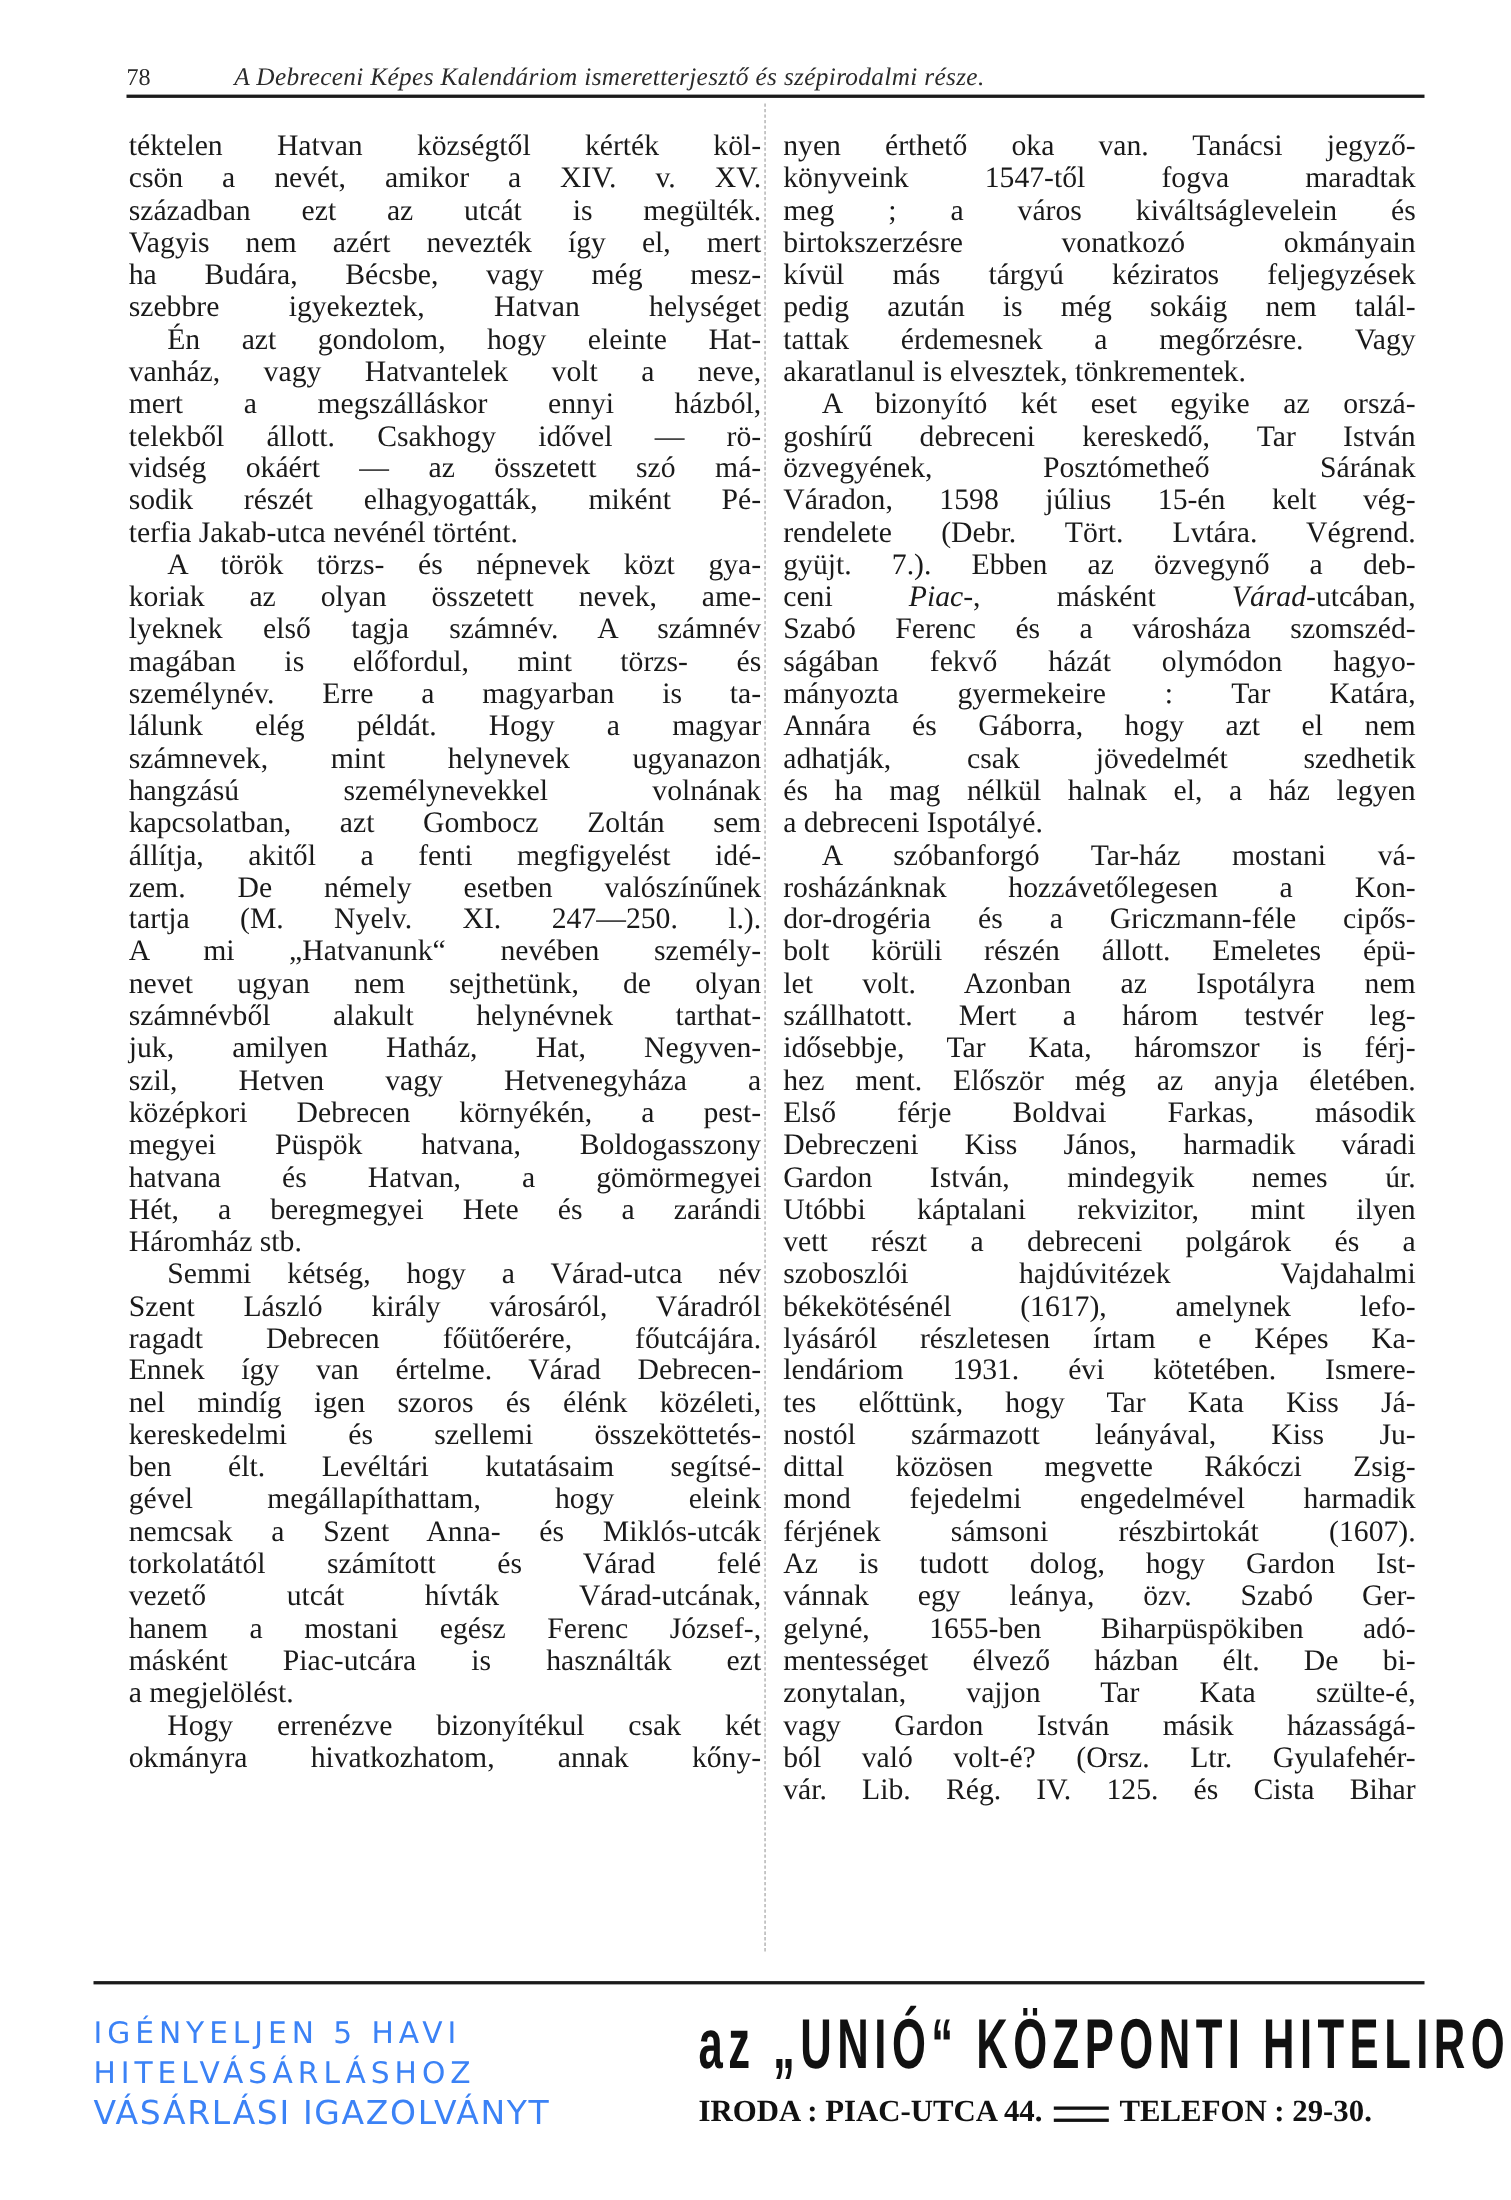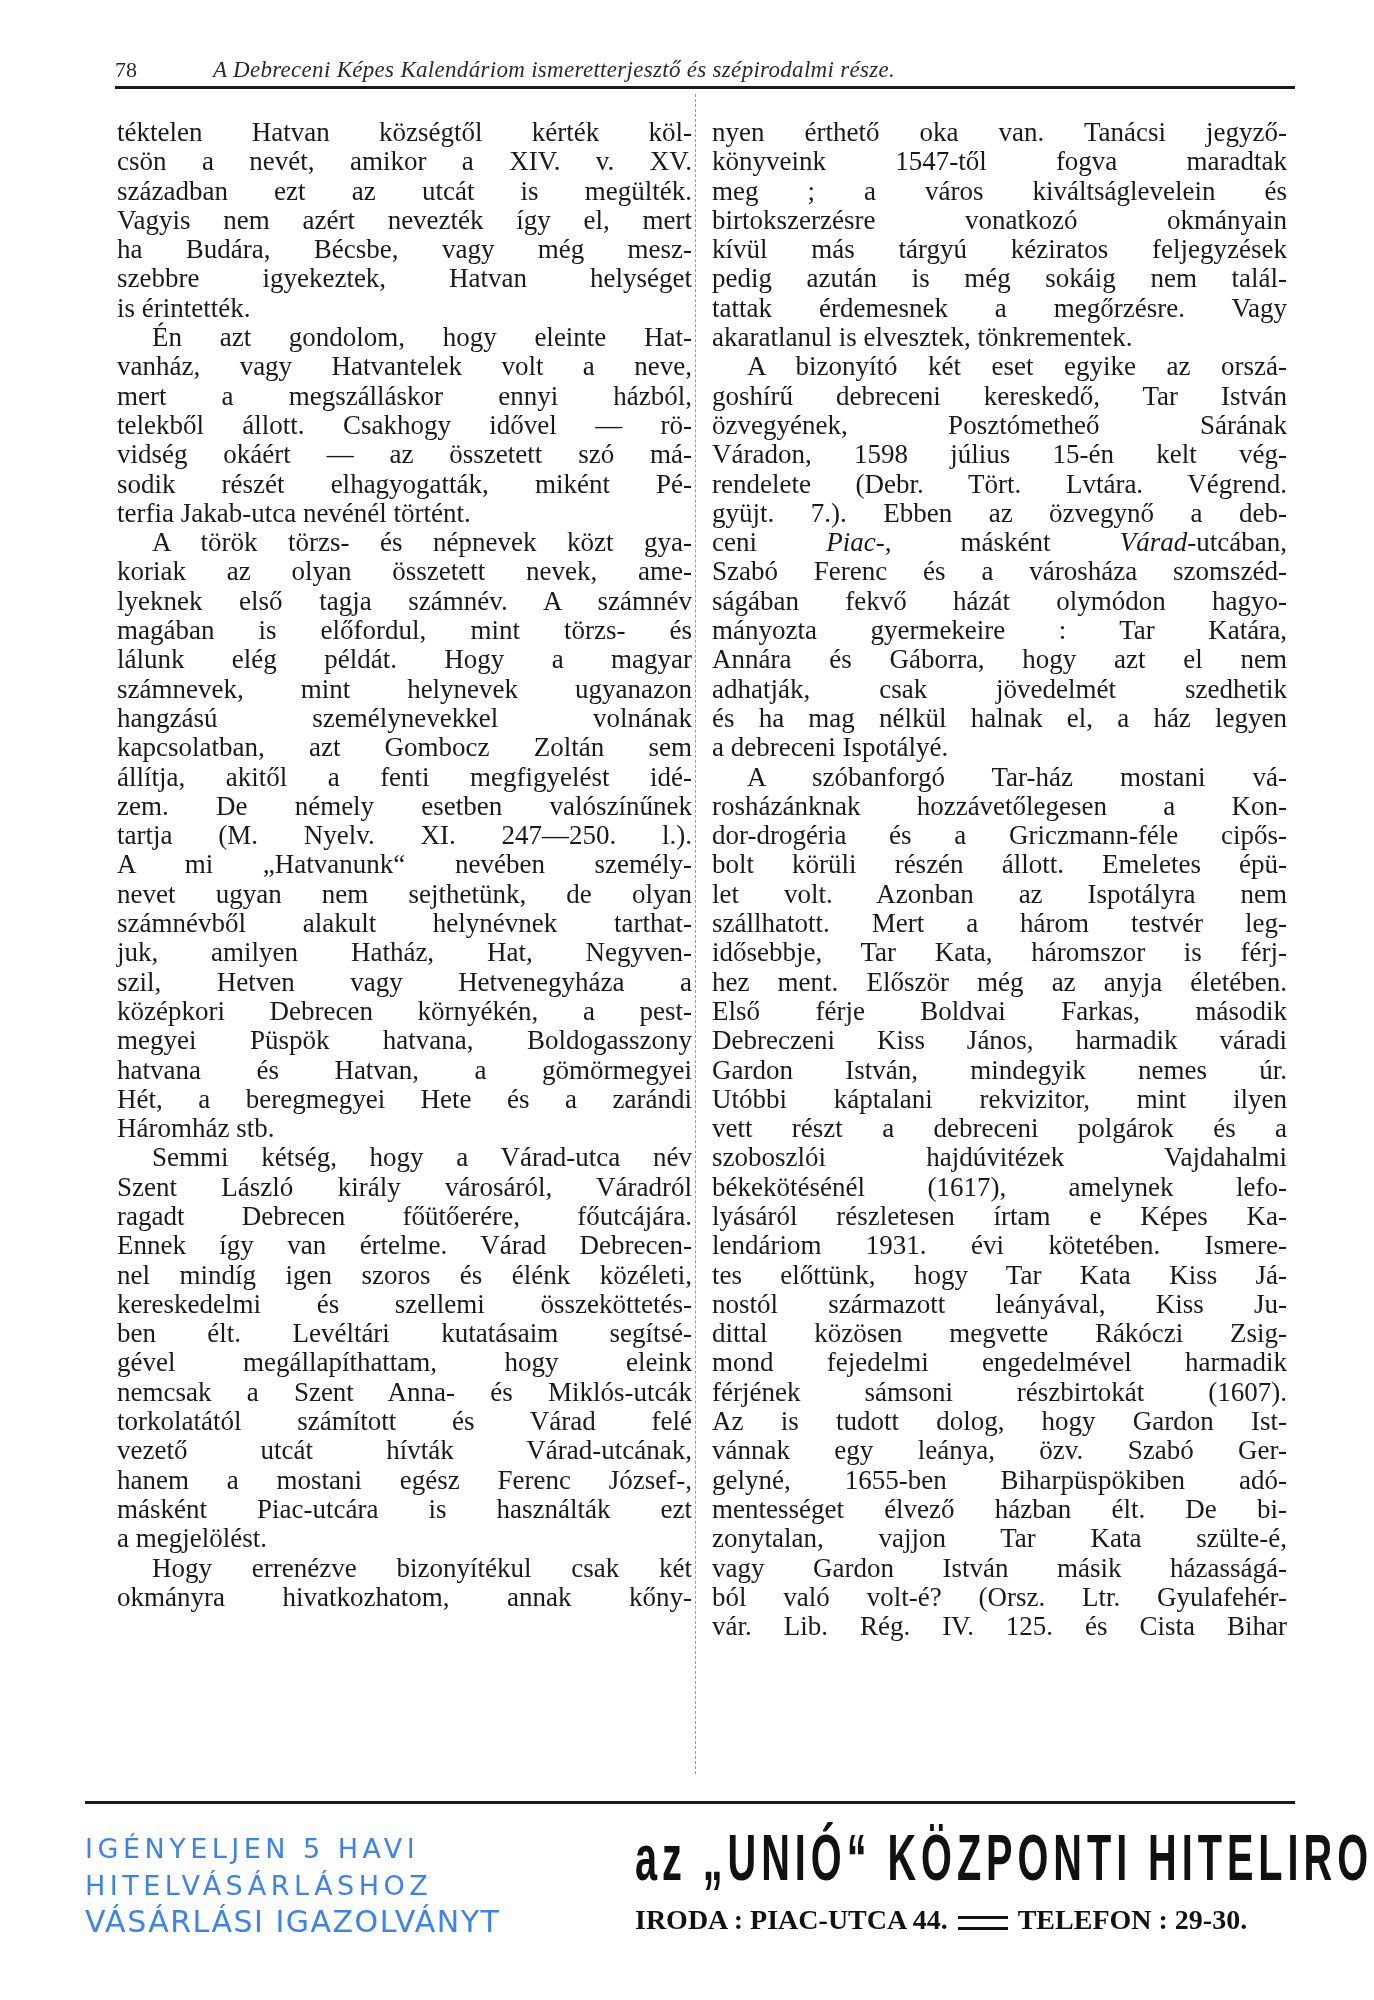--- a/index.html
+++ b/index.html
@@ -37,32 +37,32 @@
 <div class="header-rule"></div>
 <div class="col-divider"></div>
 
 <div class="column col-left" id="col-left">
     <span class="line">téktelen Hatvan községtől kérték köl-</span>
     <span class="line">csön a nevét, amikor a XIV. v. XV.</span>
     <span class="line">században ezt az utcát is megülték.</span>
     <span class="line">Vagyis nem azért nevezték így el, mert</span>
     <span class="line">ha Budára, Bécsbe, vagy még mesz-</span>
     <span class="line">szebbre igyekeztek, Hatvan helységet</span>
-    <span class="line last">is érintették.</span>
     <span class="line indent">Én azt gondolom, hogy eleinte Hat-</span>
     <span class="line">vanház, vagy Hatvantelek volt a neve,</span>
     <span class="line">mert a megszálláskor ennyi házból,</span>
     <span class="line">telekből állott. Csakhogy idővel — rö-</span>
     <span class="line">vidség okáért — az összetett szó má-</span>
     <span class="line">sodik részét elhagyogatták, miként Pé-</span>
     <span class="line last">terfia Jakab-utca nevénél történt.</span>
     <span class="line indent">A török törzs- és népnevek közt gya-</span>
     <span class="line">koriak az olyan összetett nevek, ame-</span>
     <span class="line">lyeknek első tagja számnév. A számnév</span>
     <span class="line">magában is előfordul, mint törzs- és</span>
+    <span class="line">személynév. Erre a magyarban is ta-</span>
     <span class="line">lálunk elég példát. Hogy a magyar</span>
     <span class="line">számnevek, mint helynevek ugyanazon</span>
     <span class="line">hangzású személynevekkel volnának</span>
     <span class="line">kapcsolatban, azt Gombocz Zoltán sem</span>
     <span class="line">állítja, akitől a fenti megfigyelést idé-</span>
     <span class="line">zem. De némely esetben valószínűnek</span>
     <span class="line">tartja (M. Nyelv. XI. 247—250. l.).</span>
     <span class="line">A mi „Hatvanunk“ nevében személy-</span>
     <span class="line">nevet ugyan nem sejthetünk, de olyan</span>
     <span class="line">számnévből alakult helynévnek tarthat-</span>

